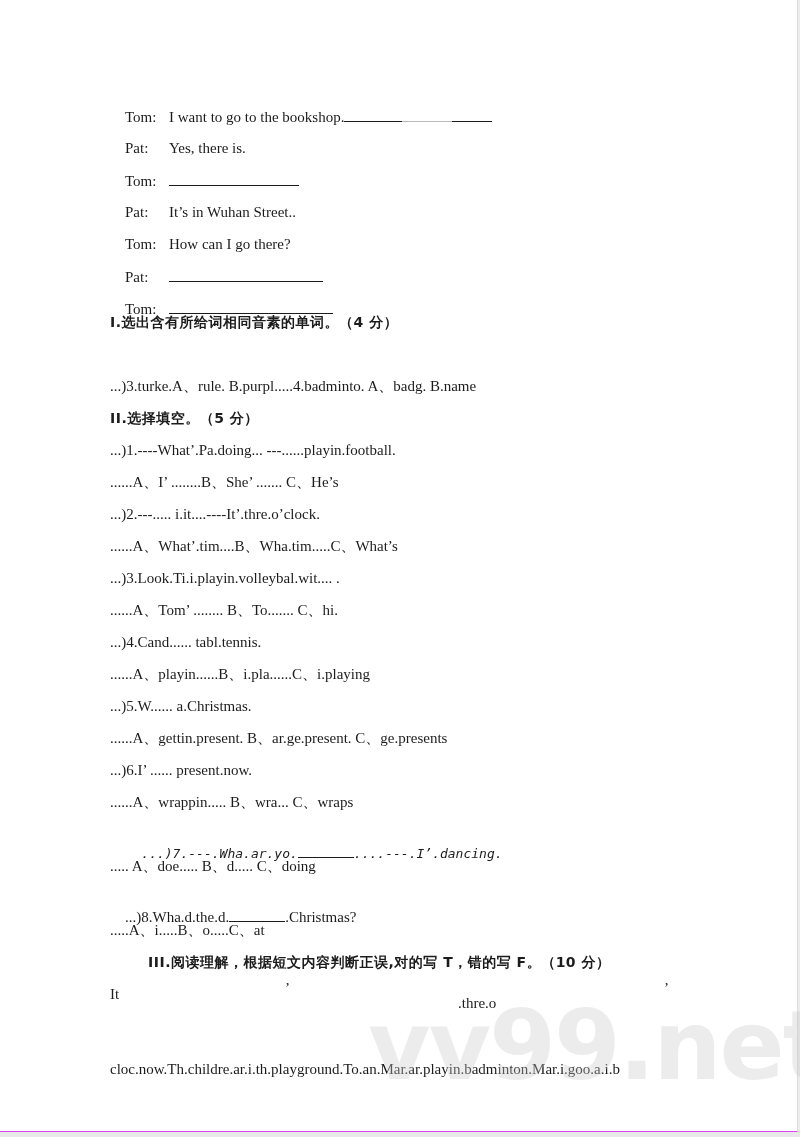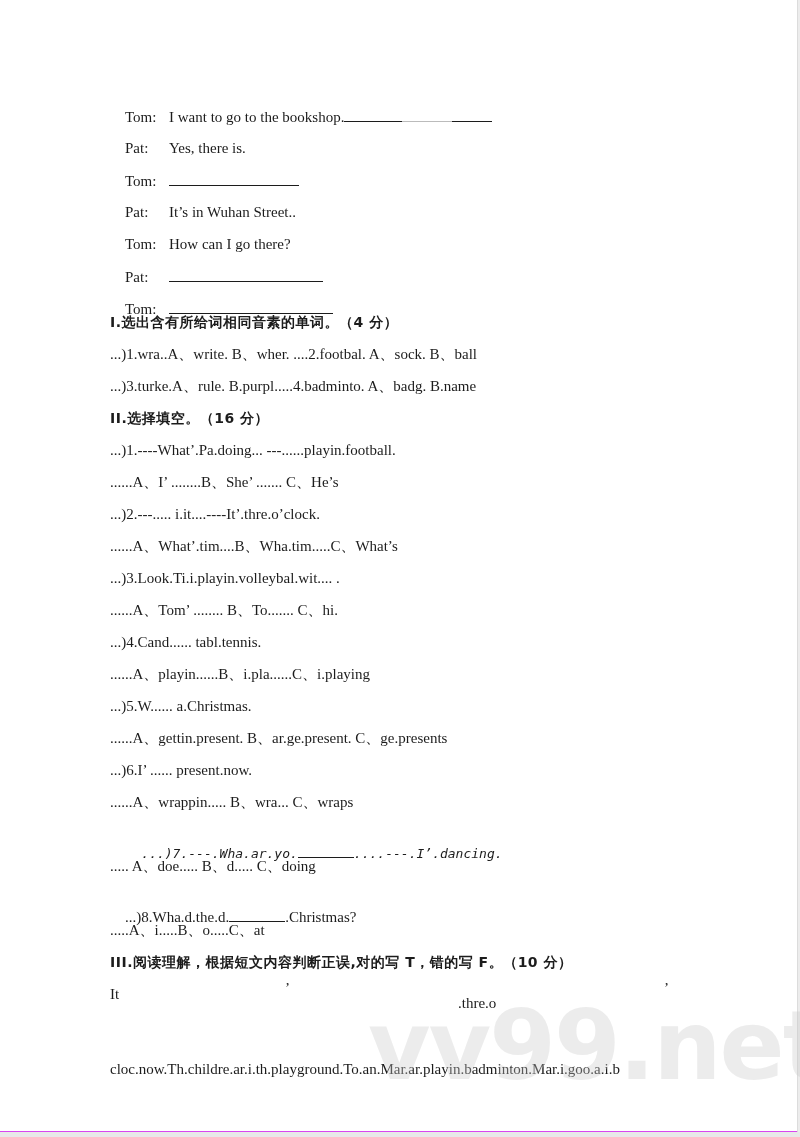--- a/index.html
+++ b/index.html
@@ -98,24 +98,23 @@
     <span class="speaker">Pat:</span><span>It’s in Wuhan Street..</span>
   </div>
   <div class="line" style="top:249px;">
     <span class="speaker">Pat:</span><span class="blank" style="width:154px;"></span>
   </div>
   <div class="line" style="top:281px;">
     <span class="speaker">Tom:</span><span class="blank" style="width:164px;"></span>
   </div>
 
   <div class="line heading" style="top:313px;">I.选出含有所给词相同音素的单词。（4 分）</div>
-  <div class="line" style="top:345px;">...)1.wra..A、write. B、wher. ....2.footbal. A、sock. B、ball</div>
   <div class="line" style="top:377px;">...)3.turke.A、rule. B.purpl.....4.badminto. A、badg. B.name</div>
 
-  <div class="line heading" style="top:409px;">II.选择填空。（16 分）</div>
+  <div class="line heading" style="top:409px;">II.选择填空。（5 分）</div>
   <div class="line" style="top:441px;">...)1.----What’.Pa.doing... ---......playin.football.</div>
   <div class="line" style="top:473px;">......A、I’ ........B、She’ ....... C、He’s</div>
   <div class="line" style="top:505px;">...)2.---..... i.it....----It’.thre.o’clock.</div>
   <div class="line" style="top:537px;">......A、What’.tim....B、Wha.tim.....C、What’s</div>
   <div class="line" style="top:569px;">...)3.Look.Ti.i.playin.volleybal.wit.... .</div>
   <div class="line" style="top:601px;">......A、Tom’ ........ B、To....... C、hi.</div>
   <div class="line" style="top:633px;">...)4.Cand...... tabl.tennis.</div>
   <div class="line" style="top:665px;">......A、playin......B、i.pla......C、i.playing</div>
   <div class="line" style="top:697px;">...)5.W...... a.Christmas.</div>
   <div class="line" style="top:729px;">......A、gettin.present. B、ar.ge.present. C、ge.presents</div>
@@ -123,21 +122,21 @@
   <div class="line" style="top:793px;">......A、wrappin..... B、wra... C、wraps</div>
   <div class="line mono" style="top:825px;font-style:italic;">
     <span>...)7.---.Wha.ar.yo.</span><span class="blank" style="width:56px;"></span><span>....---.I’.dancing.</span>
   </div>
   <div class="line" style="top:857px;">..... A、doe..... B、d..... C、doing</div>
   <div class="line" style="top:889px;">
     <span>...)8.Wha.d.the.d.</span><span class="blank" style="width:56px;"></span><span>.Christmas?</span>
   </div>
   <div class="line" style="top:921px;">.....A、i.....B、o.....C、at</div>
 
-  <div class="line heading" style="top:953px;">III.阅读理解，根据短文内容判断正误,对的写 T，错的写 F。（10 分）</div>
+  <div class="line heading" style="top:953px;margin-left:38px;">III.阅读理解，根据短文内容判断正误,对的写 T，错的写 F。（10 分）</div>
   <div class="line" style="top:985px;">It</div>
   <span class="apos" style="left:285px;top:980px;">’</span>
   <div class="line" style="top:985px;left:458px;margin-top:9px;">.thre.o</div>
   <span class="apos" style="left:664px;top:980px;">’</span>
   <div class="line" style="top:1060px;">cloc.now.Th.childre.ar.i.th.playground.To.an.Mar.ar.playin.badminton.Mar.i.goo.a.i.b</div>
 
   <div class="watermark">vv99.net</div>
 </div>
 
 <div class="bottom-band"></div>

